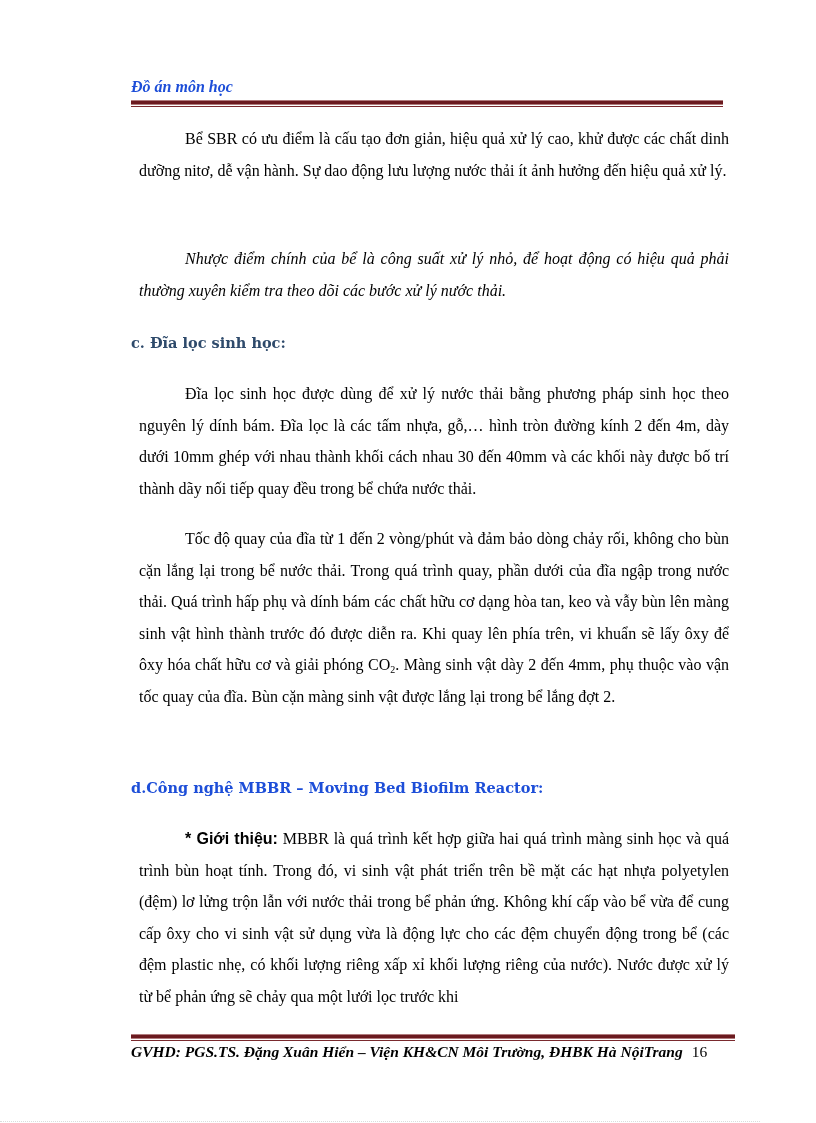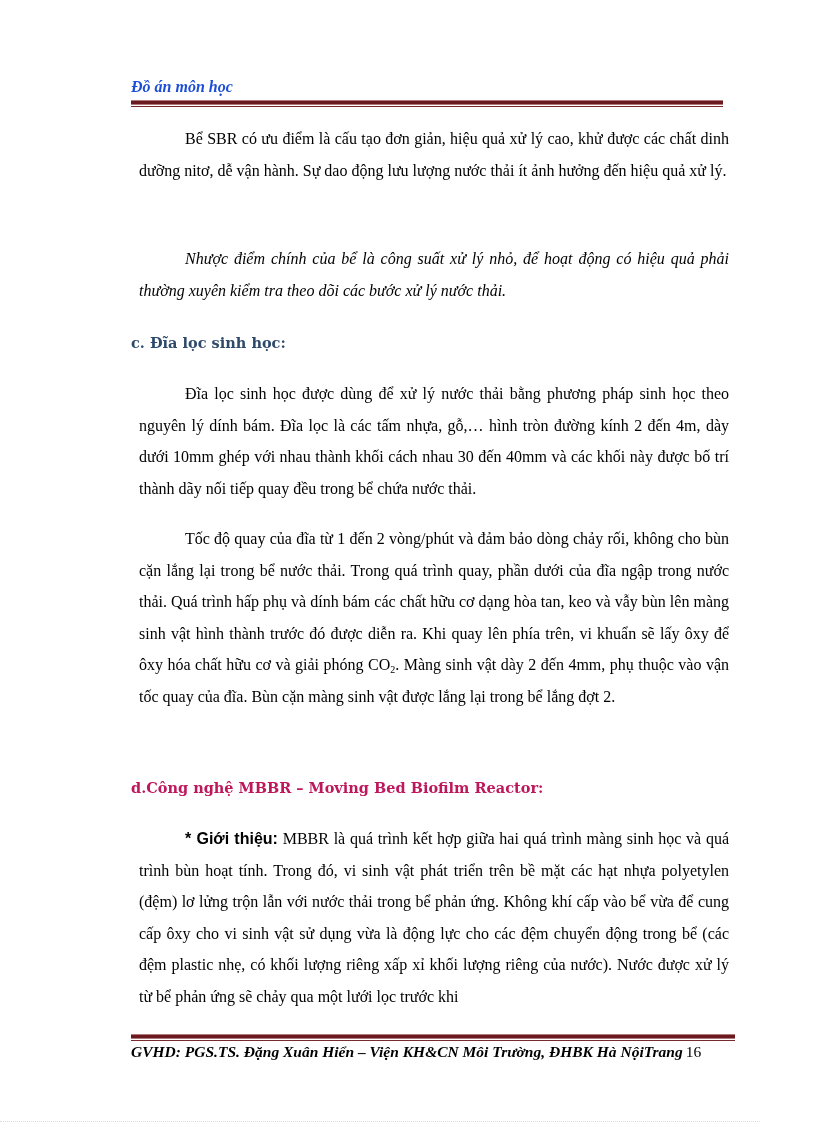--- a/index.html
+++ b/index.html
@@ -10,26 +10,26 @@
   .header .right { position: absolute; left: 181px; top: 0; white-space: nowrap; }
   .rule { position: absolute; height: 5px; background: #6b1a1f;
           border-top: 1px solid #b07a7c; border-bottom: 1px solid #b07a7c; box-sizing: border-box; }
   .rule.top { left: 131px; top: 100px; width: 592px; }
   .rule.bottom { left: 131px; top: 1034px; width: 604px; }
   .rule::after { content: ""; position: absolute; left: 0; right: 0; bottom: -3px; height: 1px; background: #7a2a2e; }
   .body-text { position: absolute; left: 131px; width: 590px; font-family: "Liberation Serif", serif; font-size: 16px; color: #000; }
   .para { position: absolute; left: 0; width: 590px; line-height: 31.6px; text-align: justify; text-indent: 46px; margin: 8px; }
   .heading { position: absolute; left: 0; font-family: "DejaVu Serif", serif; font-weight: bold; font-size: 14.5px; white-space: nowrap; margin-top: 8px; }
   .heading.c { color: #2e4a6b; }
-  .heading.d { color: #be185d; }
+  .heading.d { color: #1d4ed8; }
   .bold { font-weight: bold; font-family: Liberation Sans, sans-serif; font-size: 16px; }
   sub { font-size: 10px; vertical-align: -3px; line-height: 0; }
   .footer { position: absolute; left: 131px; top: 1043px; width: 620px; height: 22px; font-family: "Liberation Serif", serif; font-size: 15.5px; white-space: nowrap; }
   .footer .ft-text { font-style: italic; font-weight: bold; }
-  .footer .page-num { font-style: normal; font-weight: normal; margin-left: 3px; }
+  .footer .page-num { font-style: normal; font-weight: normal; margin-left: 9px; }
   .dotline { position: absolute; left: 0; top: 1121px; width: 760px; height: 0; border-top: 1px dotted #dcdcdc; }
 </style>
 </head>
 <body>
 
 <div class="page">
 
   <div class="header">
     <span class="left">Đồ án môn học</span>
   </div>

